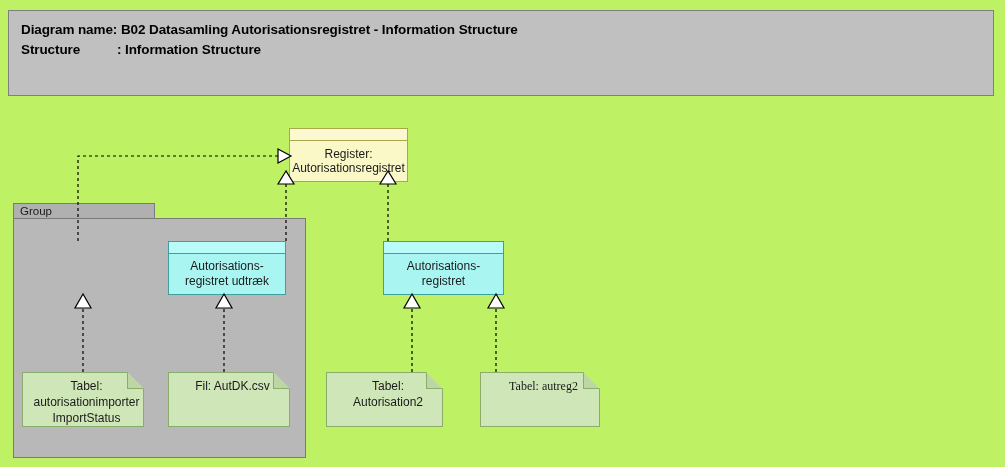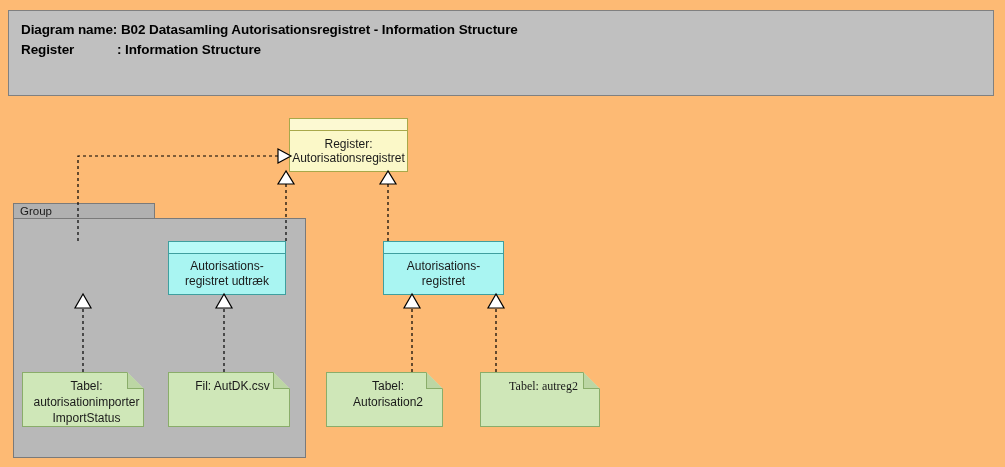--- a/index.html
+++ b/index.html
@@ -8,21 +8,21 @@
     background: #ffffff;
   }
   body {
     font-family: "Liberation Sans", sans-serif;
     -webkit-font-smoothing: antialiased;
   }
   #canvas {
     position: relative;
     width: 1005px;
     height: 467px;
-    background: #fdba74;
+    background: #bef264;
     overflow: hidden;
   }
 
   
   #title-bar {
     position: absolute;
     left: 8px;
     top: 10px;
     width: 986px;
     height: 86px;
@@ -182,31 +182,31 @@
 <body>
 
 <div id="canvas">
 
   <div id="title-bar">
     <div class="title-line" id="title-line-1">
       <span class="title-label" id="diagram-label">Diagram name</span><span class="title-sep">:</span>
       <span>B02 Datasamling Autorisationsregistret - Information Structure</span>
     </div>
     <div class="title-line" id="title-line-2">
-      <span class="title-label" id="viewpoint-label">Register</span><span class="title-sep">:</span>
+      <span class="title-label" id="viewpoint-label">Structure</span><span class="title-sep">:</span>
       <span>Information Structure</span>
     </div>
   </div>
 
   <div id="group-tab">
     <span id="group-tab-label">Group</span>
   </div>
   <div id="group-container"></div>
 
-  <div class="node yellow" style="left:289px; top:118px; width:119px; height:54px;">
+  <div class="node yellow" style="left:289px; top:128px; width:119px; height:54px;">
     <div class="node-head"></div>
     <div class="node-body">
       <span class="node-label">Register: Autorisationsregistret</span>
     </div>
   </div>
 
 
   <div class="node cyan" style="left:168px; top:241px; width:118px; height:54px;">
     <div class="node-head"></div>
     <div class="node-body">

